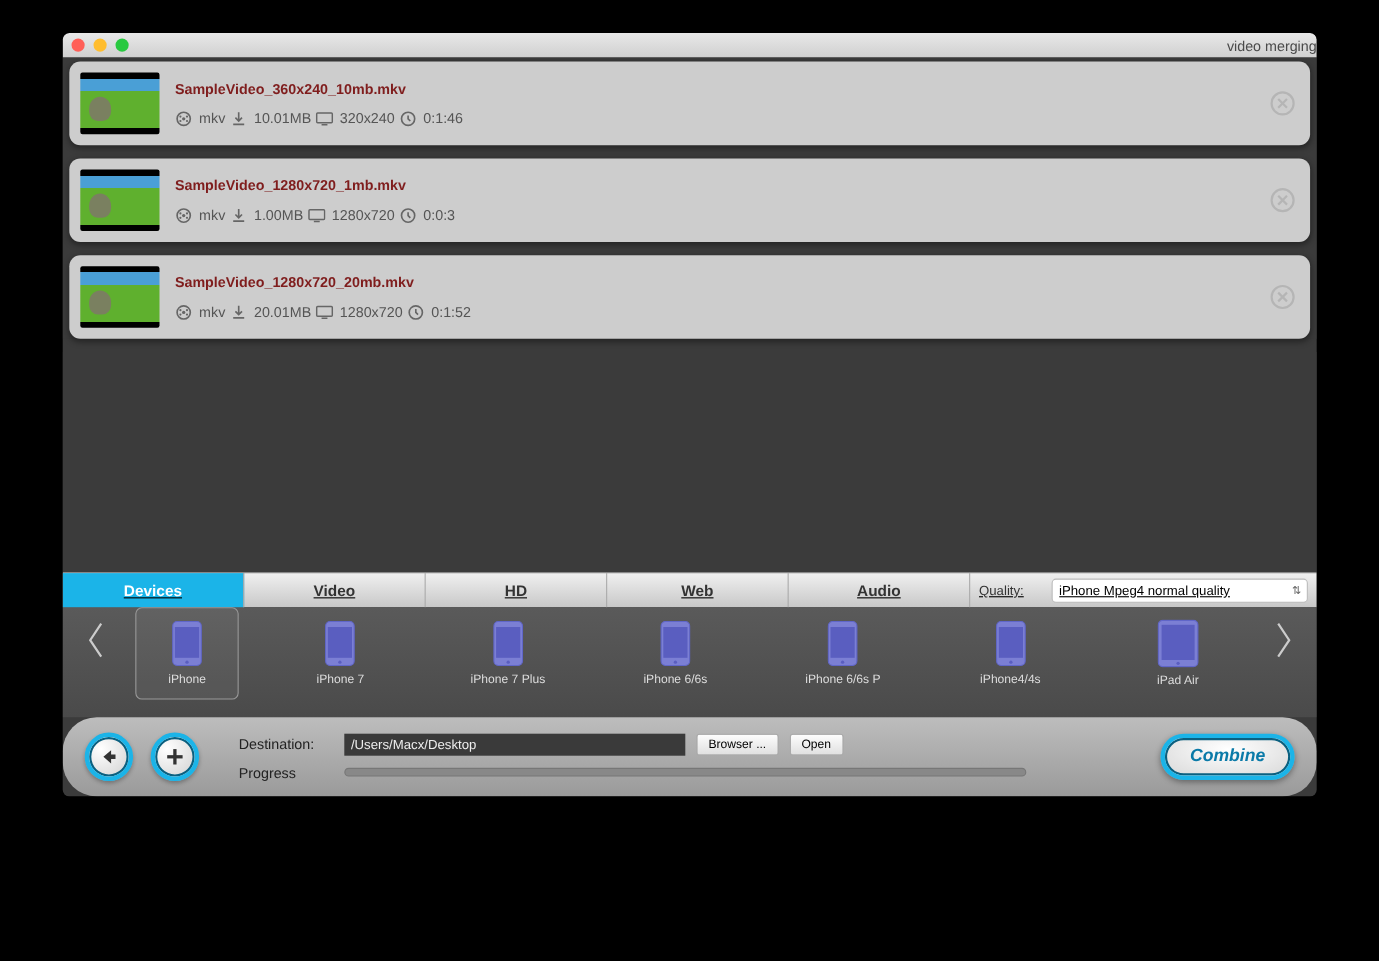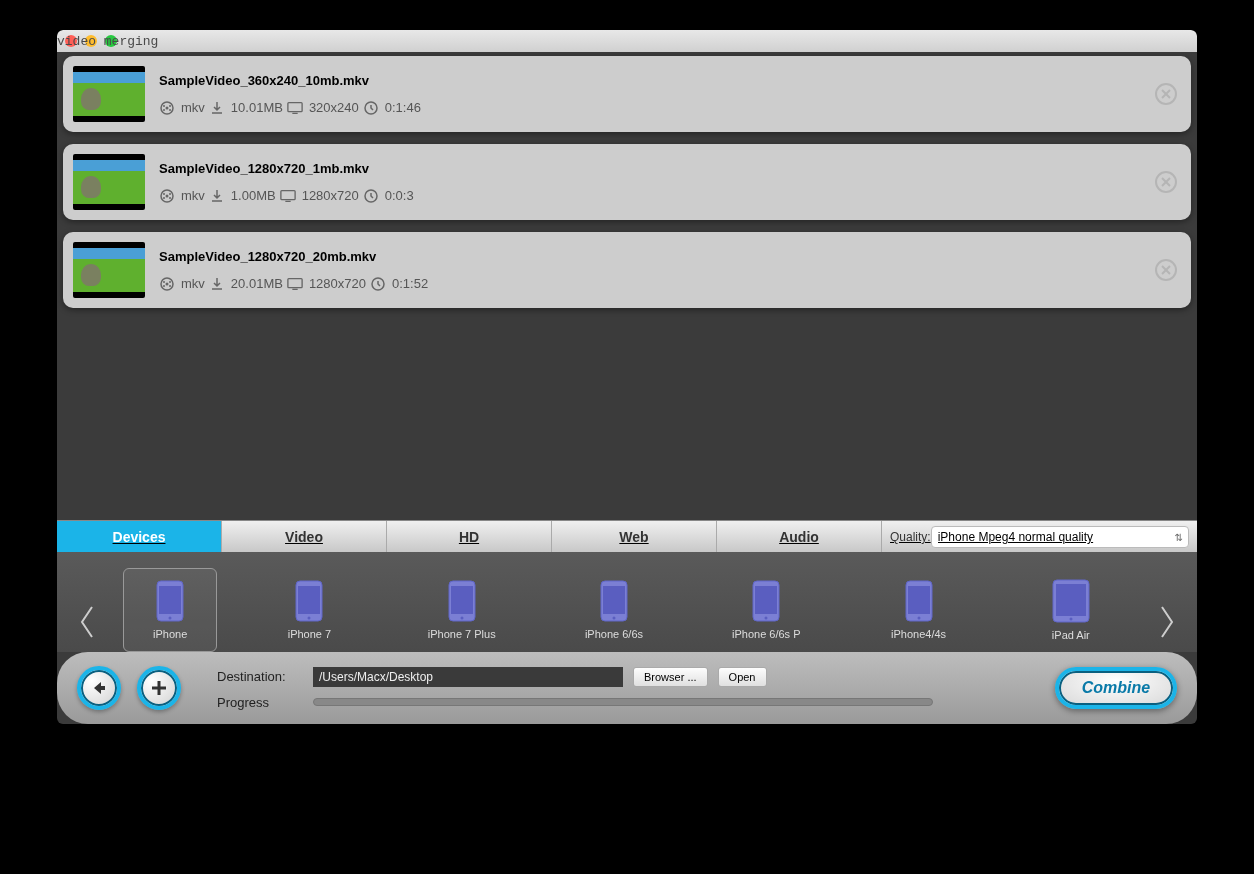--- a/index.html
+++ b/index.html
@@ -2,46 +2,46 @@
 <html><head>
 <meta charset="utf-8">
 <style>
 * { margin: 0; padding: 0; box-sizing: border-box; font-family: "Helvetica Neue", Arial, sans-serif; }
 body { background: #000; display: flex; align-items: flex-start; justify-content: center; padding-top: 30px; }
 .window { width: 1140px; background: #3b3b3b; border-radius: 6px; overflow: hidden; box-shadow: 0 10px 40px rgba(0,0,0,0.5); }
 .titlebar { height: 22px; background: linear-gradient(#e8e8e8, #d0d0d0); display: flex; align-items: center; padding: 0 8px; position: relative; border-top-left-radius: 6px; border-top-right-radius: 6px; }
 .traffic { display: flex; gap: 8px; }
 .traffic span { width: 12px; height: 12px; border-radius: 50%; display: block; }
 .tl-close { background: #ff5f57; } .tl-min { background: #ffbd2e; } .tl-max { background: #28c940; }
-.titlebar-title { position: absolute; left: 0; right: 0; text-align: left; font-size: 13px; color: #4a4a4a; pointer-events: none; font-family: Liberation Mono, monospace; }
+.titlebar-title { position: absolute; left: 0; right: 0; text-align: right; font-size: 13px; color: #4a4a4a; pointer-events: none; }
 
 .video-list { background: #3b3b3b; padding: 4px 6px 0 6px; }
 .video-item { background: #cdcdcd; border-radius: 10px; margin-bottom: 12px; padding: 10px 16px 10px 10px; display: flex; align-items: center; gap: 14px; position: relative; box-shadow: 0 2px 6px rgba(0,0,0,0.4); }
 .thumb { width: 72px; height: 56px; border-radius: 2px; background: linear-gradient(to bottom, #000 10%, #4a9fd6 10% 30%, #5fb02e 30% 90%, #000 90%); position: relative; overflow: hidden; flex-shrink: 0; }
 .thumb::before { content:''; position:absolute; left:8px; bottom:12px; width:20px; height:22px; background:#7a8060; border-radius:50% 50% 40% 40%; }
 .video-info { flex: 1; }
-.video-name { font-size: 13px; font-weight: bold; color: #000000; margin-bottom: 12px; }
+.video-name { font-size: 13px; font-weight: bold; color: #7f1d1d; margin-bottom: 12px; }
 .video-meta { display: flex; align-items: center; gap: 4px; font-size: 13px; color: #555; }
 .meta-item { display: flex; align-items: center; gap: 6px; }
 .meta-icon { width: 16px; height: 16px; display: inline-flex; align-items: center; justify-content: center; }
 .remove-btn { position: absolute; right: 14px; top: 50%; transform: translateY(-50%); width: 22px; height: 22px; border: 2px solid #b5b5b5; border-radius: 50%; display: flex; align-items: center; justify-content: center; cursor: pointer; }
 .remove-btn svg { stroke: #b5b5b5; }
 
 .empty-area { height: 200px; background: #3b3b3b; }
 
 .format-tabs { display: flex; height: 32px; background: linear-gradient(#f0f0f0, #c8c8c8); border-top: 1px solid #888; text-decoration: underline; }
 .format-tab { flex: 0 0 165px; display: flex; align-items: center; justify-content: center; font-size: 14px; color: #333; font-weight: bold; border-right: 1px solid #aaa; cursor: pointer; }
 .format-tab.active { background: #1bb4e8; color: #fff; }
-.quality-section { flex: 1; display: flex; align-items: center; padding: 16px 8px; gap: 0; font-size: 12px; color: #333; }
+.quality-section { flex: 1; display: flex; align-items: center; padding: 16px 8px; gap: 25px; font-size: 12px; color: #333; }
 .quality-label { font-size: 12px; }
 .quality-select { flex: 1; height: 22px; font-size: 12px; border: 1px solid #bbb; border-radius: 4px; background: #fff; padding: 0 18px 0 6px; appearance: none; position: relative; }
 .quality-wrap { flex: 1; position: relative; display: flex; }
 .quality-wrap::after { content:'⇅'; position:absolute; right:6px; top:50%; transform:translateY(-50%); font-size:10px; color:#666; pointer-events:none; }
 
-.device-strip { height: 100px; background: linear-gradient(#5a5a5a, #4a4a4a); display: flex; align-items: flex-end; padding: 0 10px; gap: 0; }
+.device-strip { height: 100px; background: linear-gradient(#5a5a5a, #4a4a4a); display: flex; align-items: flex-start; padding: 0 10px; gap: 0; }
 .strip-arrow { width: 40px; height: 60px; display: flex; align-items: center; justify-content: center; cursor: pointer; }
 .strip-arrow svg { stroke: #ccc; stroke-width: 2; fill: none; }
 .device-item { width: 120px; height: 84px; display: flex; flex-direction: column; align-items: center; justify-content: center; gap: 6px; cursor: pointer; border-radius: 6px; }
 .device-item.selected { border: 1px solid #999; background: rgba(255,255,255,0.05); width: 94px; }
 .device-icon { width: 28px; height: 42px; }
 .device-icon.tablet { width: 38px; height: 44px; }
 .device-label { font-size: 11px; color: #ddd; }
 
 .bottom-bar { height: 72px; background: linear-gradient(#bdbdbd, #9a9a9a); display: flex; align-items: center; padding: 0 20px; gap: 16px; border-radius: 31px; }
 .circle-btn { width: 44px; height: 44px; border-radius: 50%; background: radial-gradient(circle at 30% 30%, #fff, #d0d0d0); border: 4px solid #1bb4e8; display: flex; align-items: center; justify-content: center; cursor: pointer; box-shadow: 0 2px 4px rgba(0,0,0,0.3), inset 0 0 0 2px #0a6080; }

